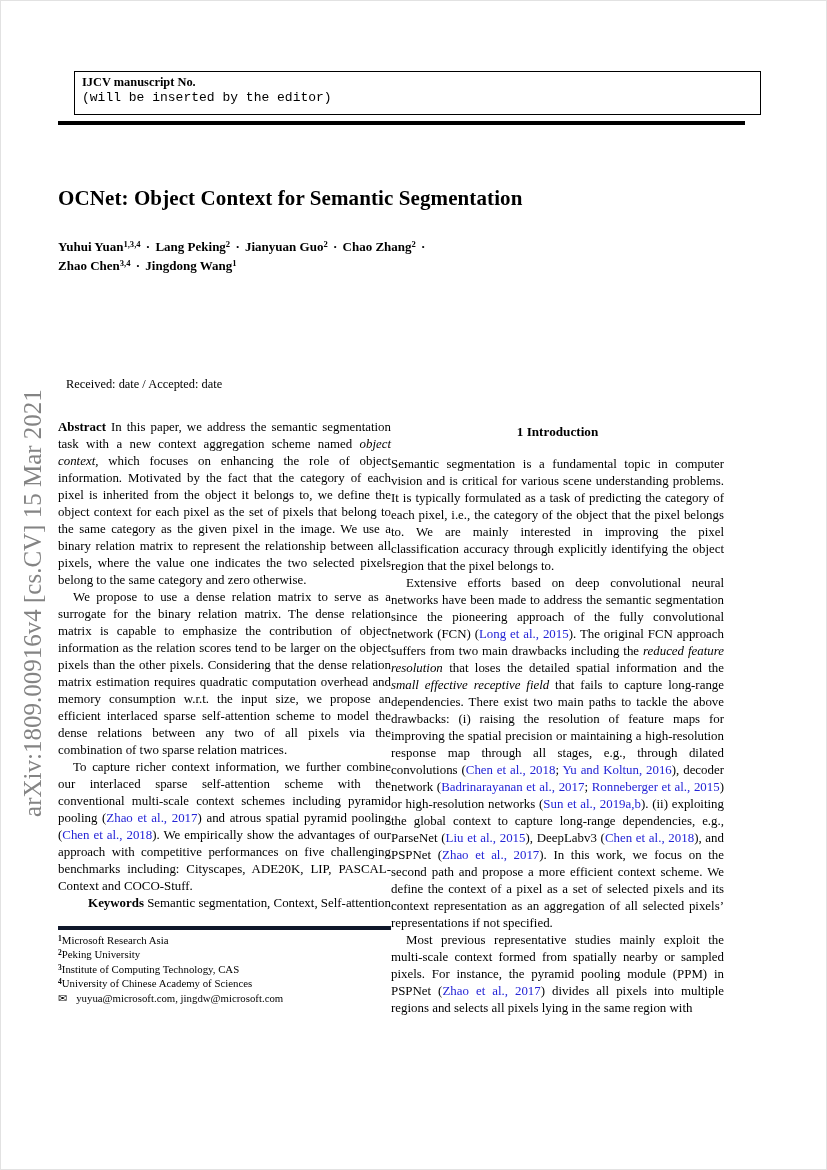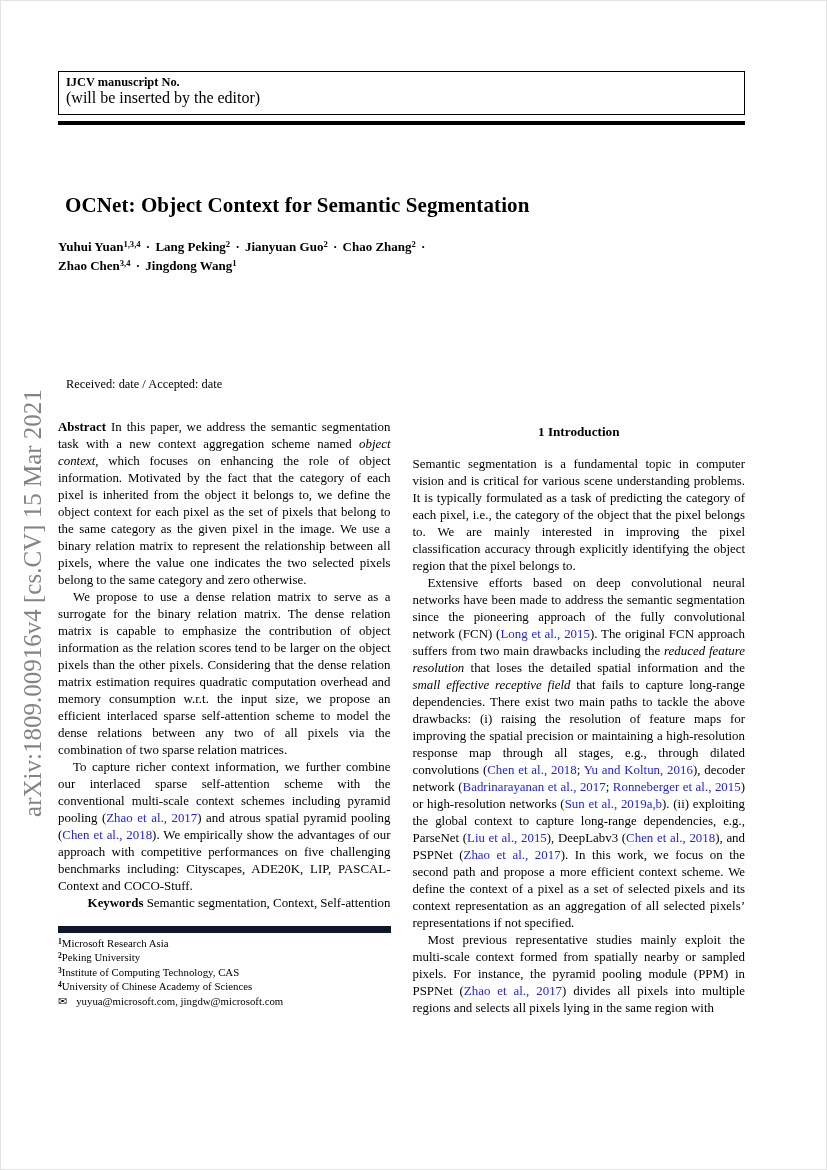--- a/index.html
+++ b/index.html
@@ -18,48 +18,48 @@
     width:516px; height:30px;
     transform:rotate(-90deg);
     transform-origin:center;
     font-size:25px;
     color:var(--watermark-color, #848484);
     text-align:center;
     white-space:nowrap;
   }
   .content { position:absolute; left:58px; top:0; width:687px; }
   .manuscript-box {
-    position:absolute; left:0; top:71px; width:100%;
+    position:absolute; left:16px; top:71px; width:100%;
     box-sizing:border-box;
     border:1.6px solid #000;
     padding:3px 7px 9px;
   }
   .box-line1 { font-weight:bold; font-size:12.4px; line-height:15px; }
-  .box-line2 { font-size:16px; line-height:15px; }
+  .box-line2 { font-size:13px; line-height:15px;font-family:Liberation Mono, monospace; }
   .thick-rule { position:absolute; left:0; top:121px; width:100%; height:3.6px; background:#000; }
   .title {
-    position:absolute; left:0; top:186px; margin:7px;
+    position:absolute; left:0; top:186px; margin:0;
     font-size:21px; font-weight:bold; letter-spacing:0.1px;
     white-space:nowrap;
   }
   .authors { position:absolute; left:0; top:238px; font-size:13px; font-weight:bold; line-height:17px; }
   .received { position:absolute; left:8px; top:377px; font-size:12.4px; }
-  .columns { position:absolute; left:0; top:419px; width:100%; display:flex; gap:22px; }
+  .columns { position:absolute; left:0; top:419px; width:100%; display:flex; }
   .col { width:333px; font-size:12.9px; line-height:17px; text-align:justify; }
   .col p { margin:0; }
   p.indent { text-indent:15px; }
   .seg-b { font-weight:bold; }
   .seg-i { font-style:italic; }
   .seg-link { color:var(--link-color, #2424d6); }
   .seg-sup { font-size:66%; position:relative; top:-0.45em; }
   .seg-sep { padding:0 2px; }
   .keywords { margin-top:17px; text-align:right; }
   .footnotes {
     margin-top:14px;
-    border-top:7px solid #0f172a;
+    border-top:4px solid #0f172a;
     padding-top:4px;
     font-size:10.8px; line-height:13.4px;
     text-align:left;
   }
   .fn-sup { font-size:70%; font-weight:bold; position:relative; top:-0.4em; }
   .fn-email { display:flex; gap:9px; align-items:flex-start; }
   .envelope { font-size:11px; line-height:13.4px; }
   .intro-heading { margin:4px 0 16px; font-size:13.2px; font-weight:bold; text-align:center; }
 </style>
 </head>

